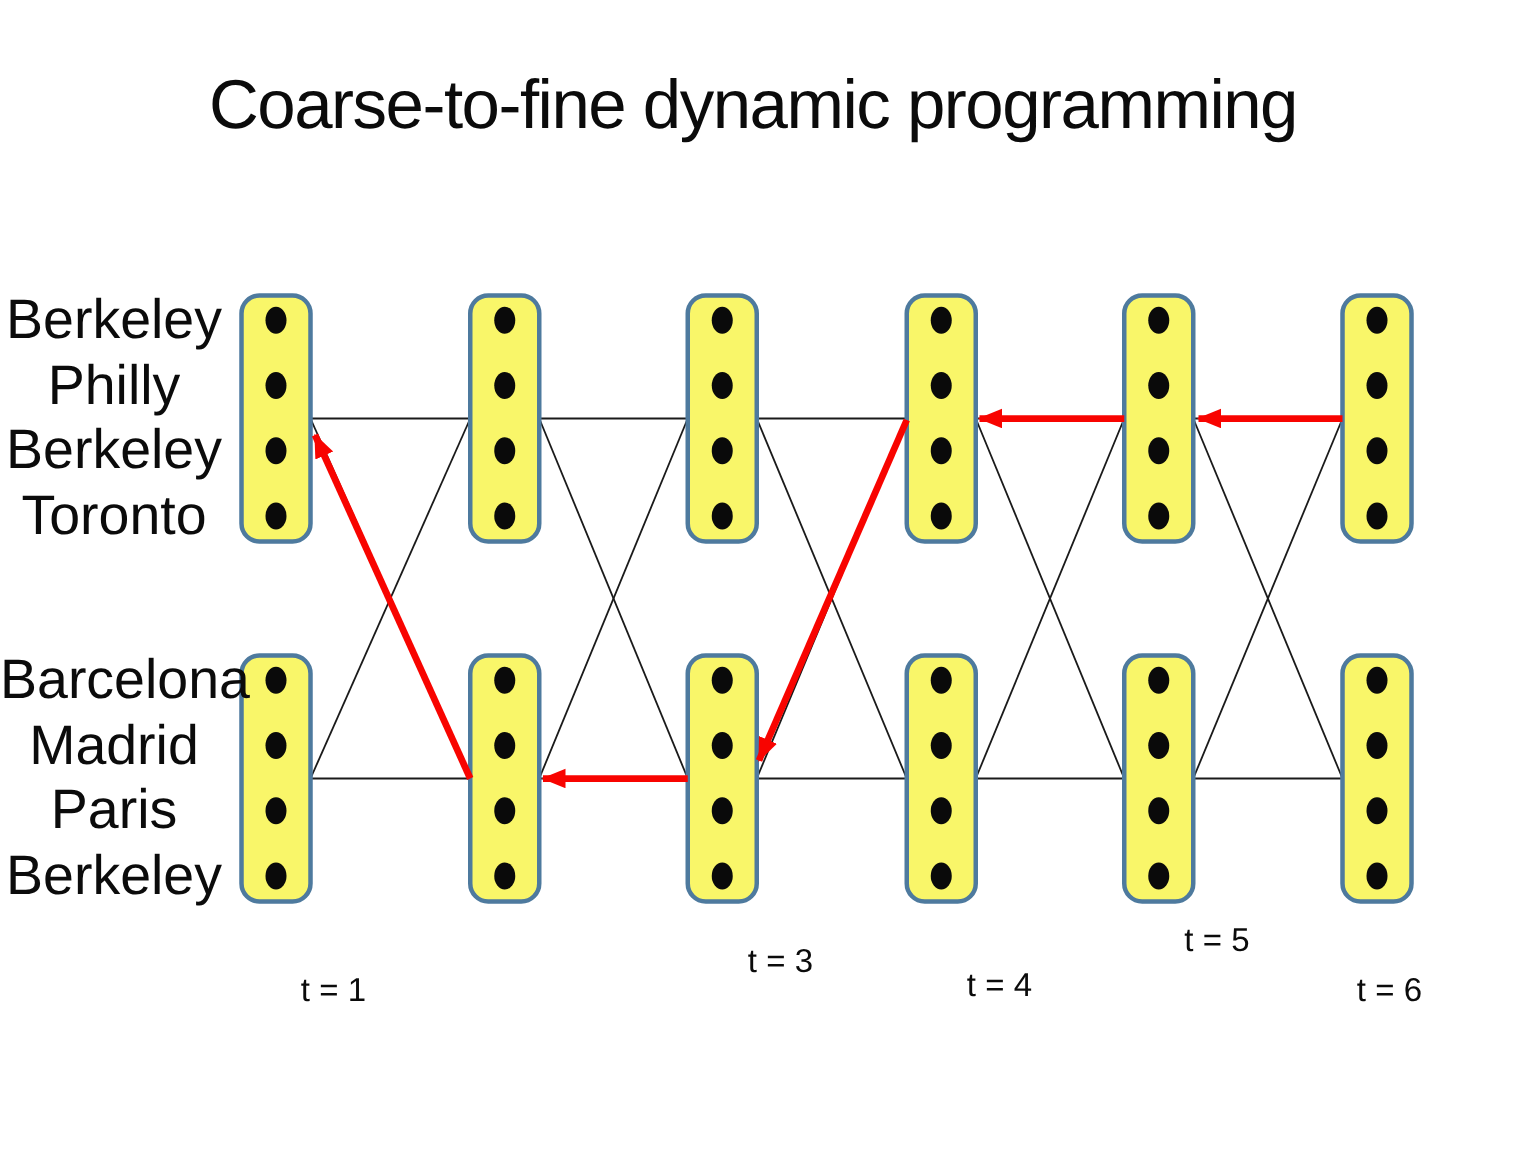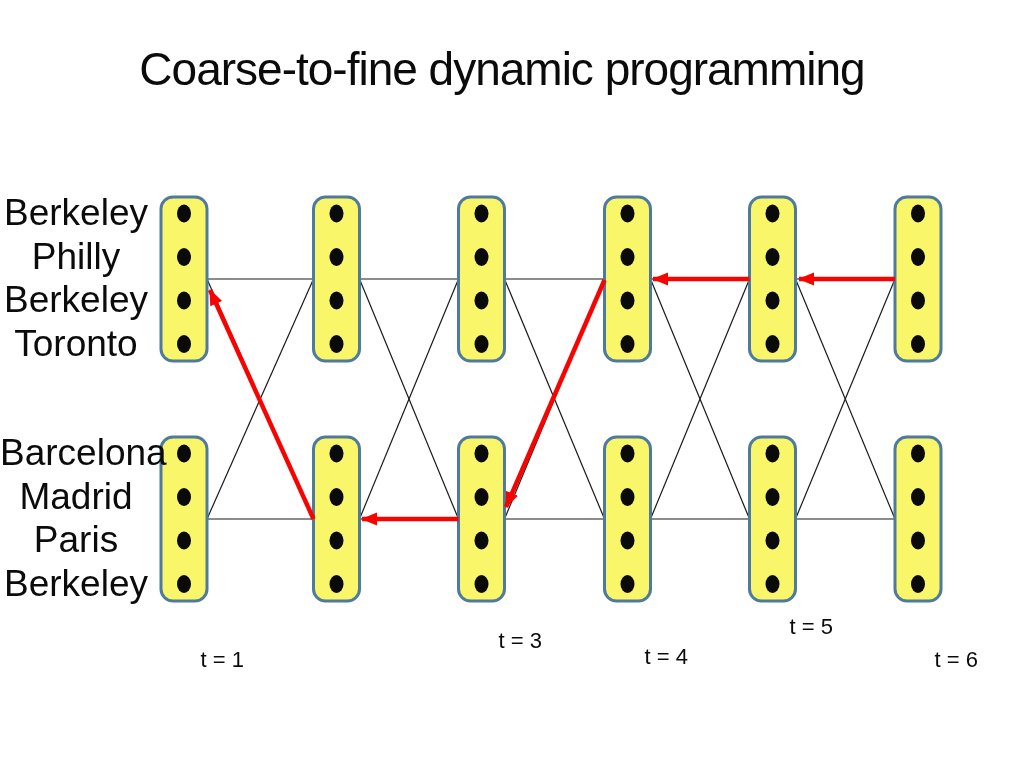--- a/index.html
+++ b/index.html
@@ -164,15 +164,15 @@
   <div class="row-label" style="top:327px">Toronto</div>
   <div class="row-label" style="top:436px">Barcelona</div>
   <div class="row-label" style="top:480px">Madrid</div>
   <div class="row-label" style="top:523px">Paris</div>
   <div class="row-label" style="top:567px">Berkeley</div>
 
   <div class="t-label" style="top:645px;left:124px">t = 1</div>
   <div class="t-label" style="top:626px;left:422px">t = 3</div>
   <div class="t-label" style="top:642px;left:568px">t = 4</div>
   <div class="t-label" style="top:612px;left:713px">t = 5</div>
-  <div class="t-label" style="top:645px;left:858px">t = 6</div>
+  <div class="t-label" style="top:645px;left:828px">t = 6</div>
 
 </div>
 
 </body></html>

